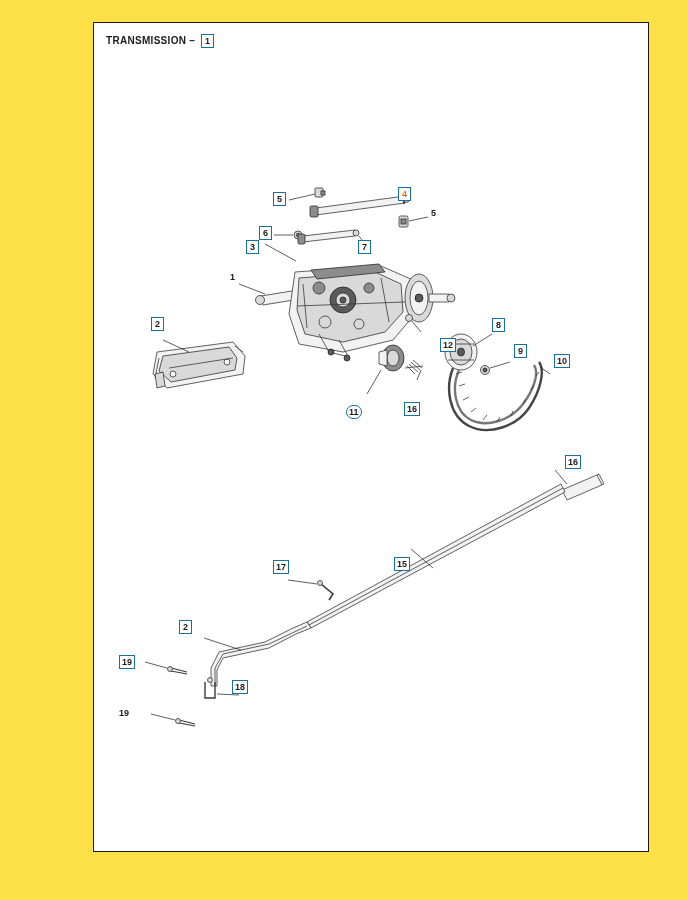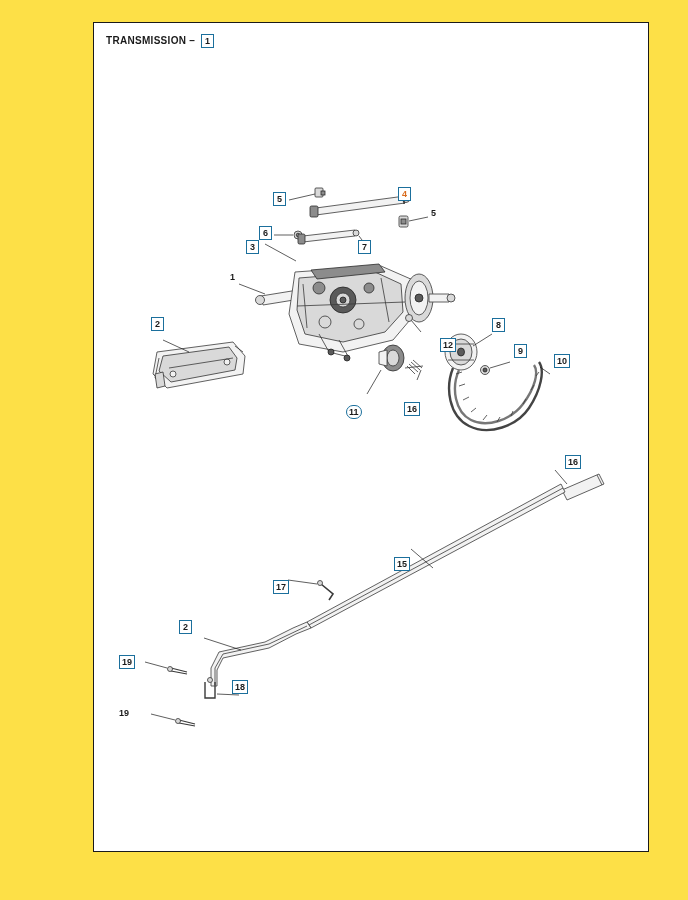--- a/index.html
+++ b/index.html
@@ -303,19 +303,19 @@
   <div class="plainlabel" style="left:230px; top:271px;">1</div>
   <div class="callout" style="left:151px; top:317px;">2</div>
   <div class="callout" style="left:492px; top:318px;">8</div>
   <div class="callout" style="left:514px; top:344px;">9</div>
   <div class="callout" style="left:554px; top:354px;">10</div>
   <div class="callout" style="left:424px; top:338px;margin-left:16px;">12</div>
   <div class="callout" style="left:346px; top:405px;border-radius:7px;">11</div>
   <div class="callout" style="left:404px; top:402px;">16</div>
   <div class="callout" style="left:533px; top:455px;margin-left:32px;">16</div>
   <div class="callout" style="left:394px; top:521px;margin-top:36px;">15</div>
-  <div class="callout" style="left:273px; top:580px;">17</div>
+  <div class="callout" style="left:273px; top:560px;">17</div>
   <div class="callout" style="left:179px; top:620px;">2</div>
   <div class="callout" style="left:119px; top:655px;">19</div>
   <div class="callout" style="left:232px; top:680px;">18</div>
   <div class="plainlabel" style="left:119px; top:707px;">19</div>
 
 </div>
 
 </body></html>

